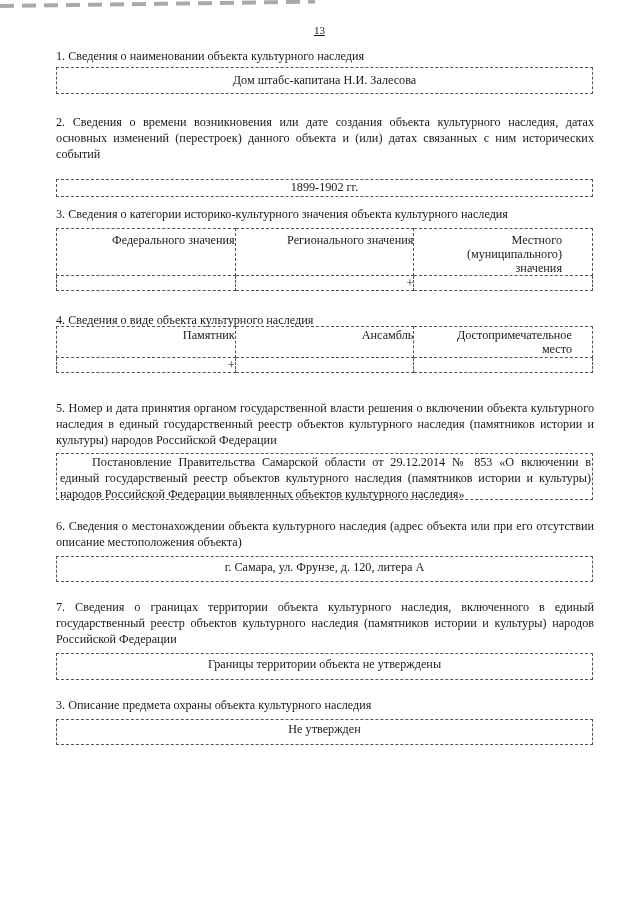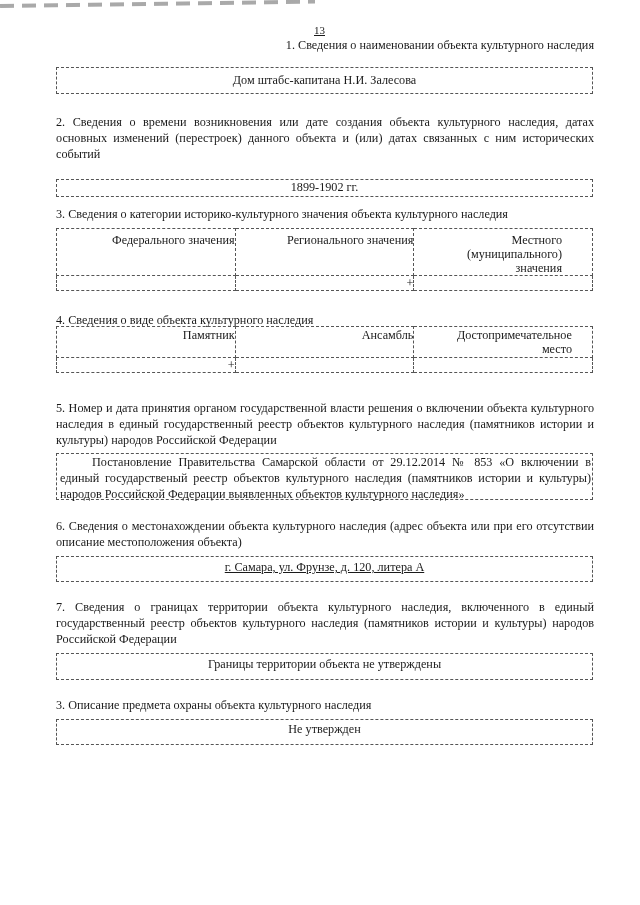--- a/index.html
+++ b/index.html
@@ -18,21 +18,21 @@
     table.grid td { border: 1px dashed #555; text-align: right; vertical-align: top; padding: 0; line-height: 14px; }
     .just { text-align: justify; text-align-last: left; padding: 2px 2px 2px 2px; line-height: 16px; }
     .just .indent { display: inline-block; width: 32px; }
   </style>
 </head>
 <body>
 
 <div class="topline"></div>
 <div class="pagenum">13</div>
 
-<div class="heading single" style="top:37px;text-align:right;">1. Сведения о наименовании объекта культурного наследия</div>
+<div class="heading single" style="top:48px;">1. Сведения о наименовании объекта культурного наследия</div>
 <div class="box" style="top:67px; height:27px; line-height:24px;">
   <span class="val">Дом штабс-капитана Н.И. Залесова</span>
 </div>
 
 <div class="heading" style="top:114px;">2. Сведения о времени возникновения или дате создания объекта культурного наследия, датах основных изменений (перестроек) данного объекта и (или) датах связанных с ним исторических событий</div>
 <div class="box" style="top:179px; height:18px; line-height:15px;">
   <span class="val">1899-1902 гг.</span>
 </div>
 
 <div class="heading single" style="top:206px;">3. Сведения о категории историко-культурного значения объекта культурного наследия</div>
@@ -66,21 +66,21 @@
   </tr>
 </tbody>
   </table>
 
 <div class="heading" style="top:400px;">5. Номер и дата принятия органом государственной власти решения о включении объекта культурного наследия в единый государственный реестр объектов культурного наследия (памятников истории и культуры) народов Российской Федерации</div>
 <div class="box just" style="top:453px; height:47px; padding-top:0; padding-left:3px; padding-right:1px;">
   <span class="indent"></span><span>Постановление Правительства Самарской области от 29.12.2014 № 853 «О включении в единый государственый реестр объектов культурного наследия (памятников истории и культуры) народов Российской Федерации выявленных объектов культурного наследия»</span>
 </div>
 
 <div class="heading" style="top:518px;">6. Сведения о местонахождении объекта культурного наследия (адрес объекта или при его отсутствии описание местоположения объекта)</div>
-<div class="box" style="top:556px; height:26px; line-height:20px;text-decoration:underline;">
+<div class="box" style="top:556px; height:26px; line-height:20px;">
   <span class="val">г. Самара, ул. Фрунзе, д. 120, литера А</span>
 </div>
 
 <div class="heading" style="top:599px;">7. Сведения о границах территории объекта культурного наследия, включенного в единый государственный реестр объектов культурного наследия (памятников истории и культуры) народов Российской Федерации</div>
 <div class="box" style="top:653px; height:27px; line-height:20px;">
   <span class="val">Границы территории объекта не утверждены</span>
 </div>
 
 <div class="heading single" style="top:697px;">3. Описание предмета охраны объекта культурного наследия</div>
 <div class="box" style="top:719px; height:26px; line-height:18px;">

